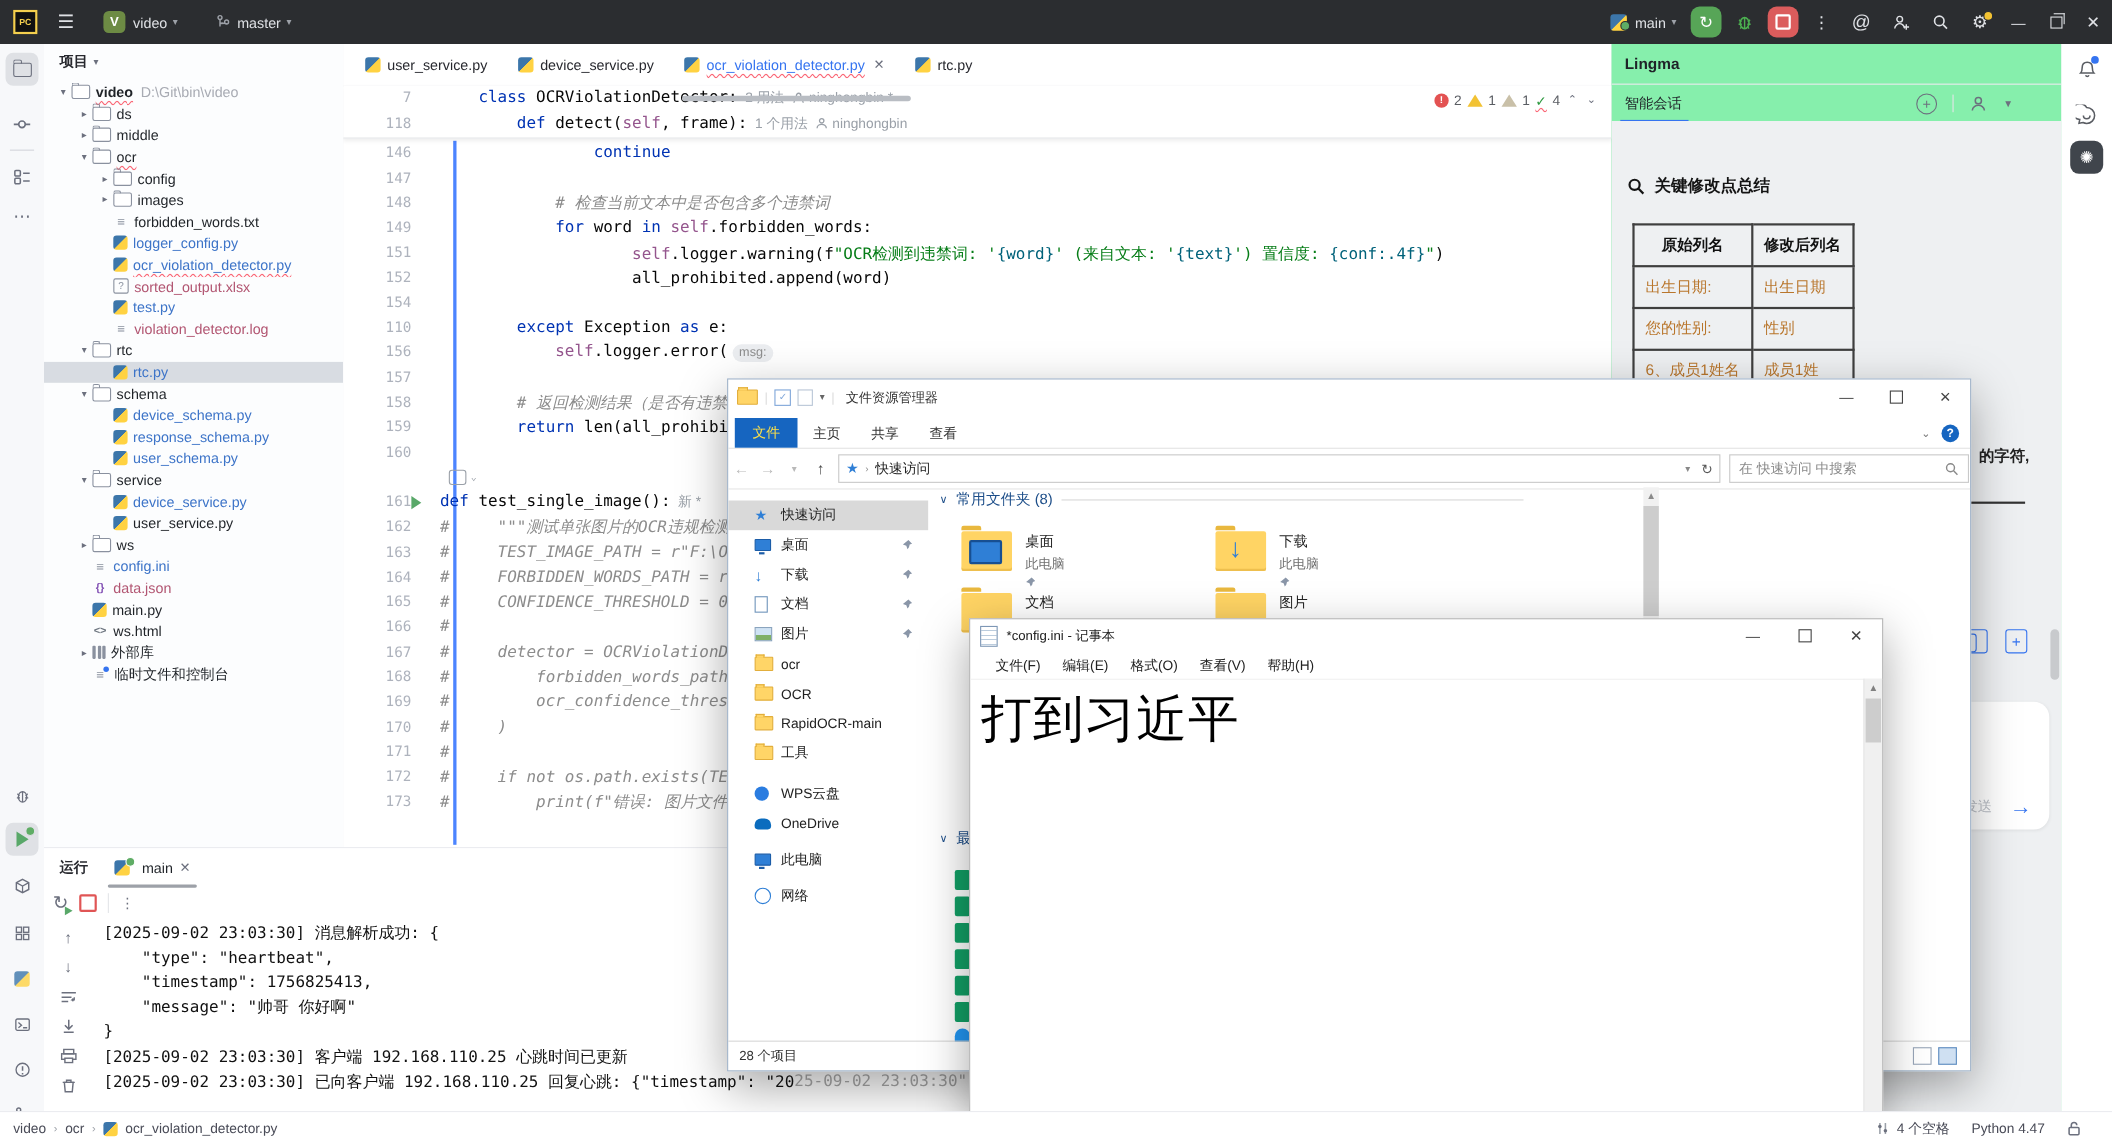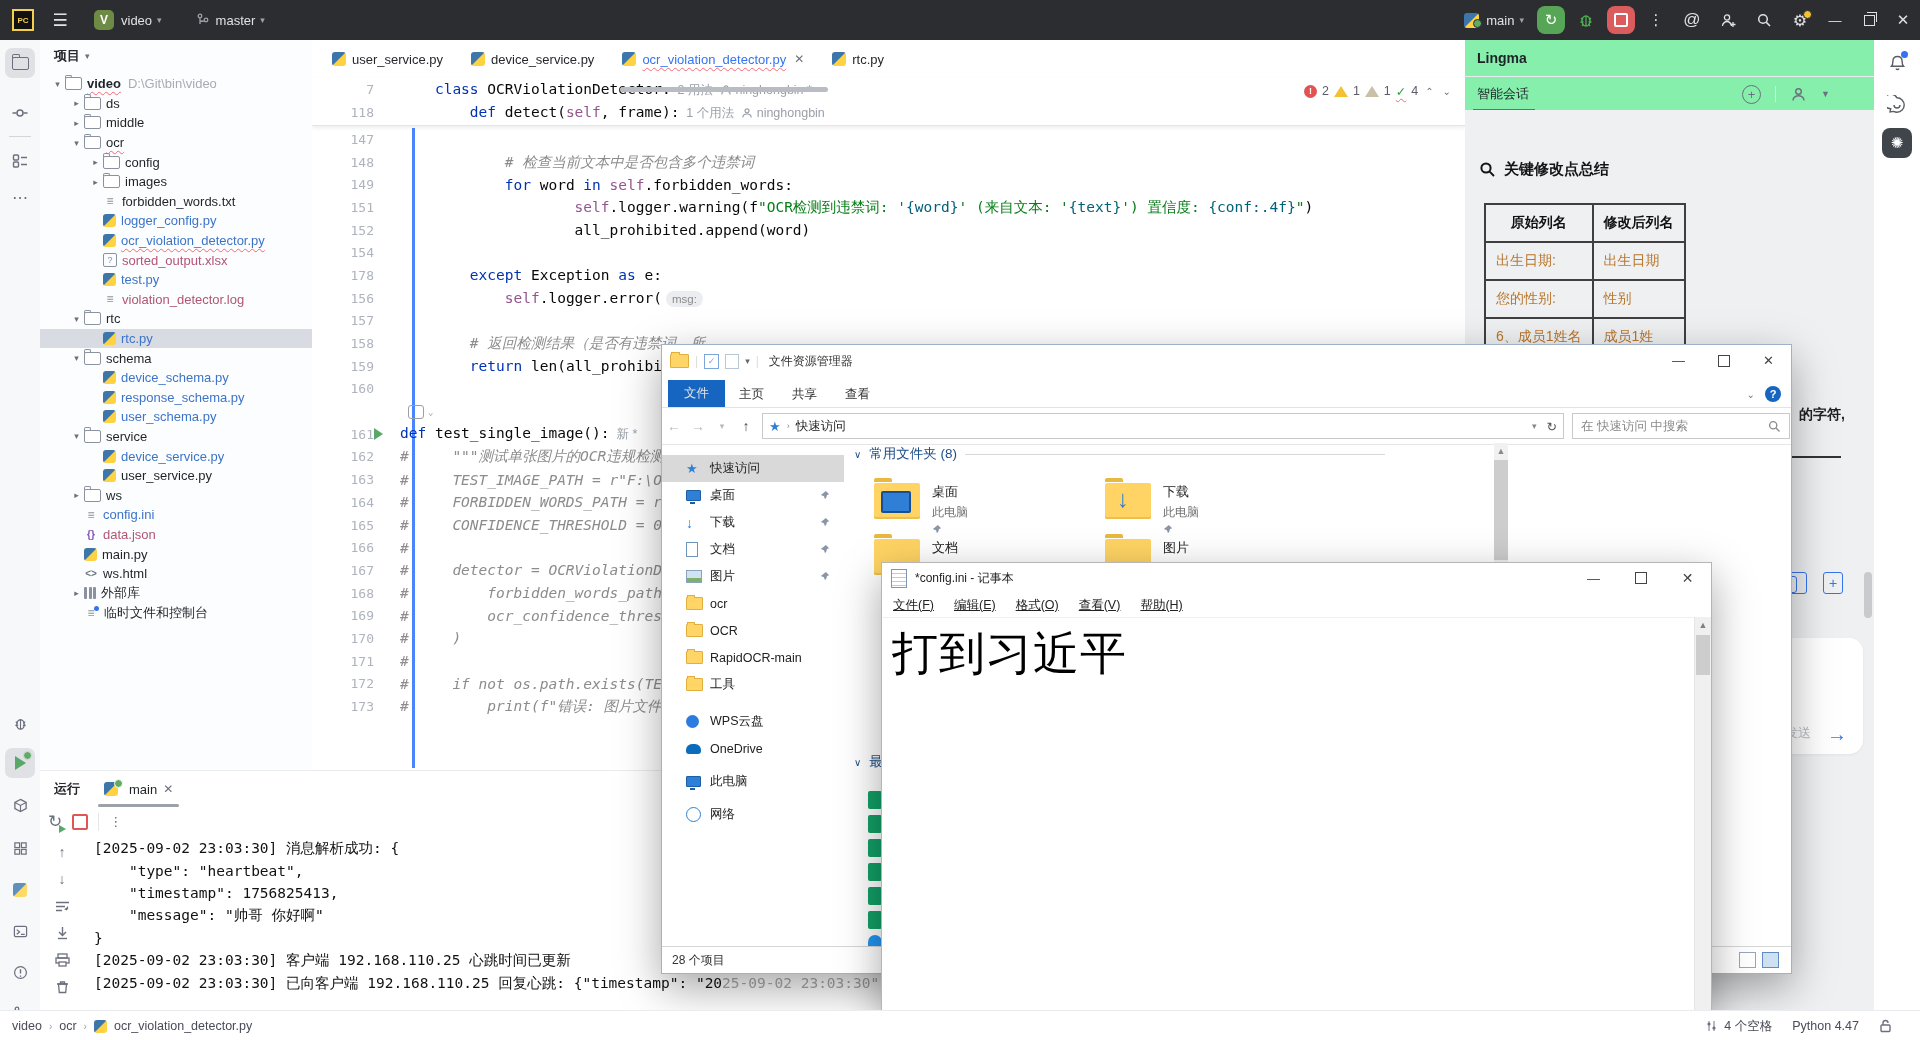--- a/index.html
+++ b/index.html
@@ -121,21 +121,21 @@
   #xtitle{height:32px;display:flex;align-items:center;font-size:12px;color:#222;}
   .xqat{display:flex;align-items:center;gap:6px;margin-left:8px;color:#777;}
   .xfold-s{width:17px;height:12px;background:#ffd567;border:1px solid #e2ae3c;border-radius:1px;position:relative;}
   .xfold-s:before{content:"";position:absolute;left:0;top:-3px;width:7px;height:2px;background:#ffd567;border:1px solid #e2ae3c;border-bottom:none;}
   .xchk{width:13px;height:13px;border:1.3px solid #7fa6d9;color:#7fa6d9;font-size:9px;display:flex;align-items:center;justify-content:center;}
   .xsq{width:12px;height:13px;border:1.3px solid #b9c6d6;}
   #xtitle .title{margin-left:10px;color:#333;}
   .xctl{position:absolute;top:0;width:45px;height:31px;display:flex;align-items:center;justify-content:center;color:#444;font-size:13px;}
   #xribbon{height:30px;display:flex;align-items:flex-end;border-bottom:1px solid #e3e3e3;position:relative;}
   .xtab{padding:4px 14px;font-size:12.5px;color:#333;}
-  .xtab.file{background:#1665c0;color:#e5e5e5;margin-left:6px;padding:5px 16px;}
+  .xtab.file{background:#1665c0;color:#fde047;margin-left:6px;padding:5px 16px;}
   #xrib-right{position:absolute;right:10px;bottom:5px;display:flex;align-items:center;gap:10px;}
   .helpq{width:16px;height:16px;border-radius:50%;background:#1665c0;color:#fff;font-size:11px;font-weight:bold;display:flex;align-items:center;justify-content:center;}
   #xnav{height:36px;display:flex;align-items:center;border-bottom:1px solid #e6e6e6;font-size:12.5px;color:#555;}
   .xnavico{width:24px;text-align:center;font-size:14px;color:#b9b9b9;}
   .xnavico.en{color:#4a4a4a;}
   #xaddr{width:800px;height:24px;border:1px solid #c9c9c9;margin-left:4px;display:flex;align-items:center;background:#fff;}
   #xaddr .star{color:#2f7fd6;font-size:13px;margin:0 6px;}
   #xaddr .chev{color:#888;font-size:9px;margin-right:6px;}
   #xaddr .refresh{margin-left:auto;display:flex;align-items:center;}
   #xsearch{width:208px;height:24px;border:1px solid #c9c9c9;margin-left:8px;display:flex;align-items:center;padding-left:8px;color:#8a8a8a;background:#fff;}
@@ -173,21 +173,21 @@
   #xviews{position:absolute;right:12px;bottom:5px;display:flex;gap:6px;}
   .vico1{width:15px;height:14px;border:1.3px solid #98a6b8;}
   .vico2{width:15px;height:14px;border:1.3px solid #5e8cc0;background:#cfe0f2;}
   .greendash{position:absolute;left:206px;width:14px;height:18px;background:#12a066;border-radius:2px;}
   #greenblue{position:absolute;left:206px;width:14px;height:12px;background:#2196f3;border-radius:7px 7px 0 0;}
   
   #npwin{left:881px;top:562px;width:829px;height:448px;background:#fff;border:1px solid #b5b5b5;box-shadow:0 14px 40px rgba(0,0,0,.35);z-index:60;}
   #nptitle{height:30px;display:flex;align-items:center;font-size:12px;color:#222;}
   .npico{width:14px;height:17px;border:1.2px solid #7d97b5;margin:0 8px 0 9px;background:repeating-linear-gradient(to bottom,#fff,#fff 3px,#bcd 3px,#bcd 4px);}
   .npctl{position:absolute;top:0;width:47px;height:30px;display:flex;align-items:center;justify-content:center;color:#444;font-size:13px;}
-  #npmenu{height:24px;display:flex;align-items:center;gap:2px;font-size:12.5px;color:#222;border-bottom:1px solid #f0f0f0;padding-left:2px;text-decoration:underline;}
+  #npmenu{height:24px;display:flex;align-items:center;gap:2px;font-size:12.5px;color:#222;border-bottom:1px solid #f0f0f0;padding-left:14px;}
   #npmenu span{padding:0 9px;}
   #npbody{position:absolute;left:0;top:54px;right:16px;bottom:0;overflow:hidden;}
   #nptext{margin:6px 0 0 10px;font-size:46px;color:#000;letter-spacing:1px;font-family:"Liberation Sans","DejaVu Sans",sans-serif;}
   #npscroll{position:absolute;right:0;top:54px;width:16px;bottom:0;background:#f0f0f0;border-left:1px solid #e5e5e5;}
   #npscroll .arr{height:16px;display:flex;align-items:center;justify-content:center;color:#808080;font-size:9px;}
   #npscroll .thumb{position:absolute;left:1px;top:18px;width:14px;height:40px;background:#cdcdcd;}
   svg{display:block;}
 </style>
 </head>
 <body>
@@ -572,27 +572,28 @@
       <span>1</span>
     <span class="tri gray"></span>
       <span>1</span>
     <span class="okch">✓</span>
       <span>4</span>
     <span class="navchev">⌃</span>
     <span class="navchev">⌄</span>
   </div>
   <div class="abs" id="changebar"></div>
   <div id="code">
+      <div class="crow"><span class="gut">146</span><span style="white-space: pre;"><span class="p">                </span><span class="k">continue</span></span></div>
       <div class="crow"><span class="gut">147</span><span style="white-space: pre;"></span></div>
       <div class="crow"><span class="gut">148</span><span style="white-space: pre;"><span class="p">            </span><span class="c"># 检查当前文本中是否包含多个违禁词</span></span></div>
       <div class="crow"><span class="gut">149</span><span style="white-space: pre;"><span class="p">            </span><span class="k">for</span><span class="p"> word </span><span class="k">in</span><span class="p"> </span><span class="sf">self</span><span class="p">.forbidden_words:</span></span></div>
       <div class="crow"><span class="gut">151</span><span style="white-space: pre;"><span class="p">                    </span><span class="sf">self</span><span class="p">.logger.warning(f</span><span class="s">"OCR检测到违禁词: '</span><span class="i">{word}</span><span class="s">' (来自文本: '</span><span class="i">{text}</span><span class="s">') 置信度: </span><span class="i">{conf:.4f}</span><span class="s">"</span><span class="p">)</span></span></div>
       <div class="crow"><span class="gut">152</span><span style="white-space: pre;"><span class="p">                    all_prohibited.append(word)</span></span></div>
       <div class="crow"><span class="gut">154</span><span style="white-space: pre;"></span></div>
-      <div class="crow"><span class="gut">178</span><span style="white-space: pre;"><span class="p">        </span><span class="k">except</span><span class="p"> Exception </span><span class="k">as</span><span class="p"> e:</span></span></div>
+      <div class="crow"><span class="gut">110</span><span style="white-space: pre;"><span class="p">        </span><span class="k">except</span><span class="p"> Exception </span><span class="k">as</span><span class="p"> e:</span></span></div>
       <div class="crow"><span class="gut">156</span><span style="white-space: pre;"><span class="p">            </span><span class="sf">self</span><span class="p">.logger.error(</span><span class="chip">msg:</span></span></div>
       <div class="crow"><span class="gut">157</span><span style="white-space: pre;"></span></div>
       <div class="crow"><span class="gut">158</span><span style="white-space: pre;"><span class="p">        </span><span class="c"># 返回检测结果（是否有违禁词、所</span></span></div>
       <div class="crow"><span class="gut">159</span><span style="white-space: pre;"><span class="p">        </span><span class="k">return</span><span class="p"> len(all_prohibited)</span></span></div>
       <div class="crow"><span class="gut">160</span><span style="white-space: pre;"></span></div>
       <div class="crow"><span class="aiico"></span><span class="aichev">⌄</span></div>
       <div class="crow"><span class="gut">161</span><span class="gplay"></span><span style="white-space: pre;"><span class="k">def</span><span class="p"> test_single_image():</span><span class="h">  新 *</span></span></div>
       <div class="crow"><span class="gut">162</span><span style="white-space: pre;"><span class="c">#     """测试单张图片的OCR违规检测（显示</span></span></div>
       <div class="crow"><span class="gut">163</span><span style="white-space: pre;"><span class="c">#     TEST_IMAGE_PATH = r"F:\OCR\im</span></span></div>
       <div class="crow"><span class="gut">164</span><span style="white-space: pre;"><span class="c">#     FORBIDDEN_WORDS_PATH = r"F:\O</span></span></div>

